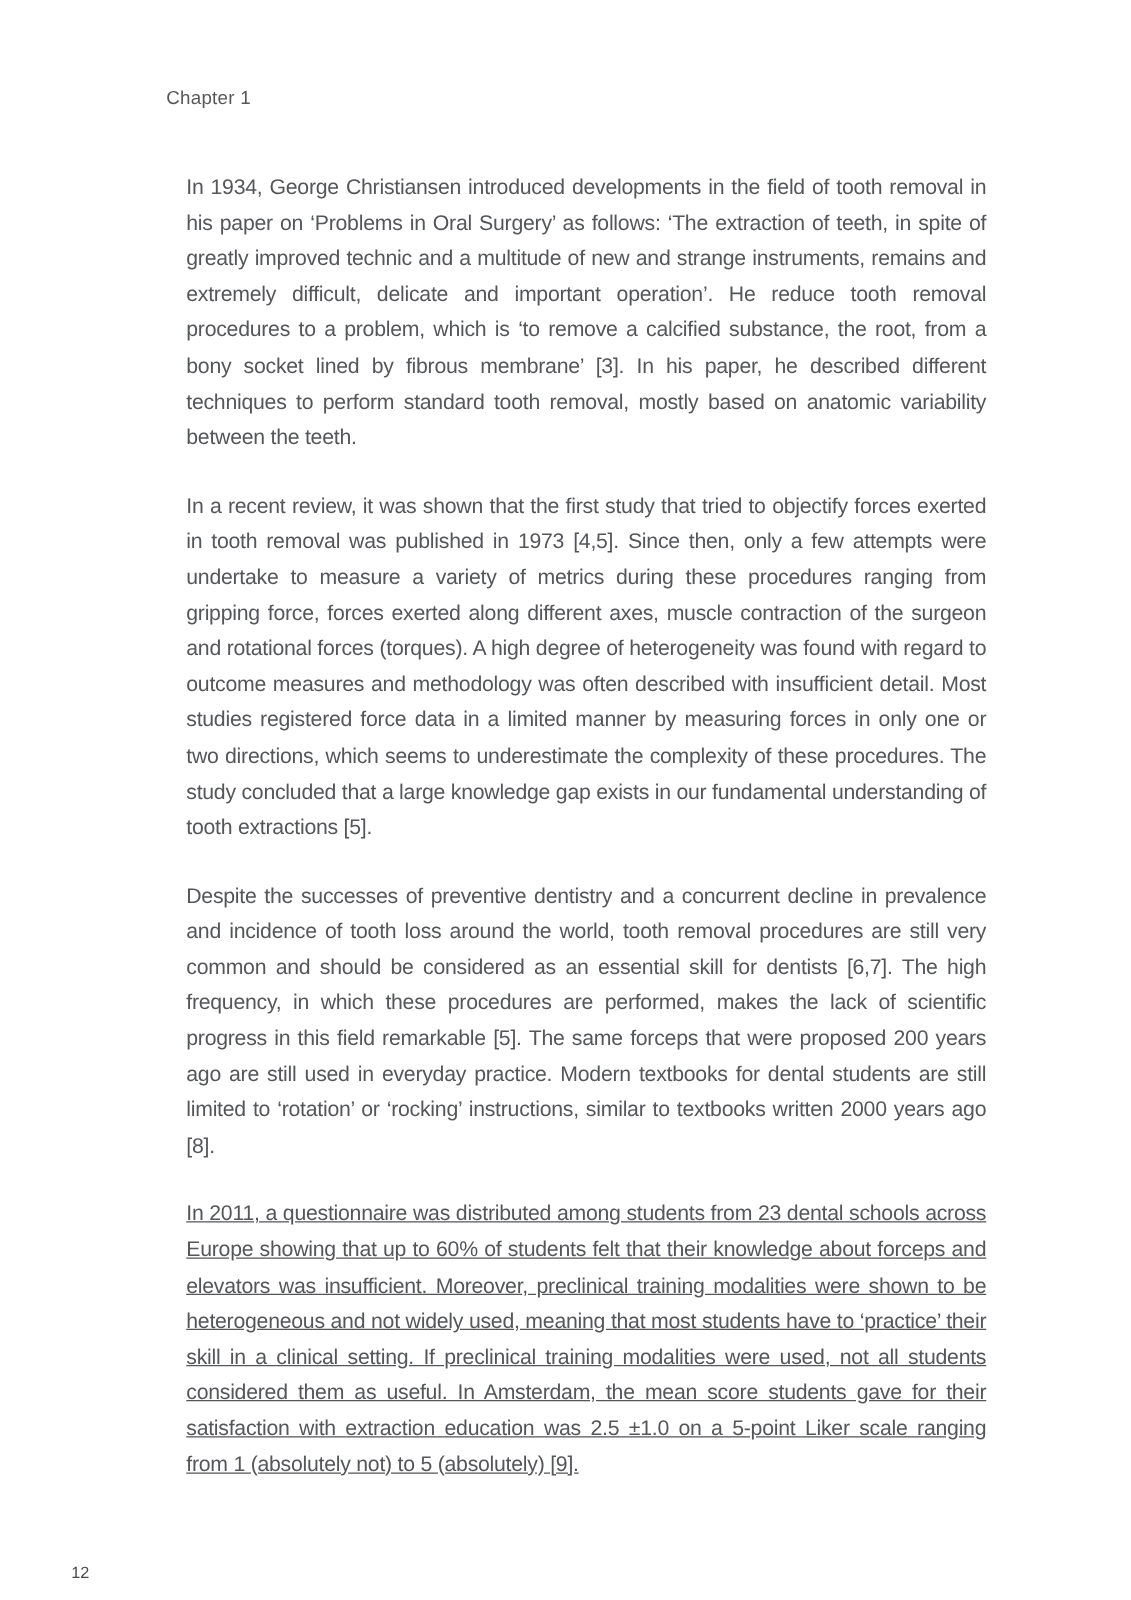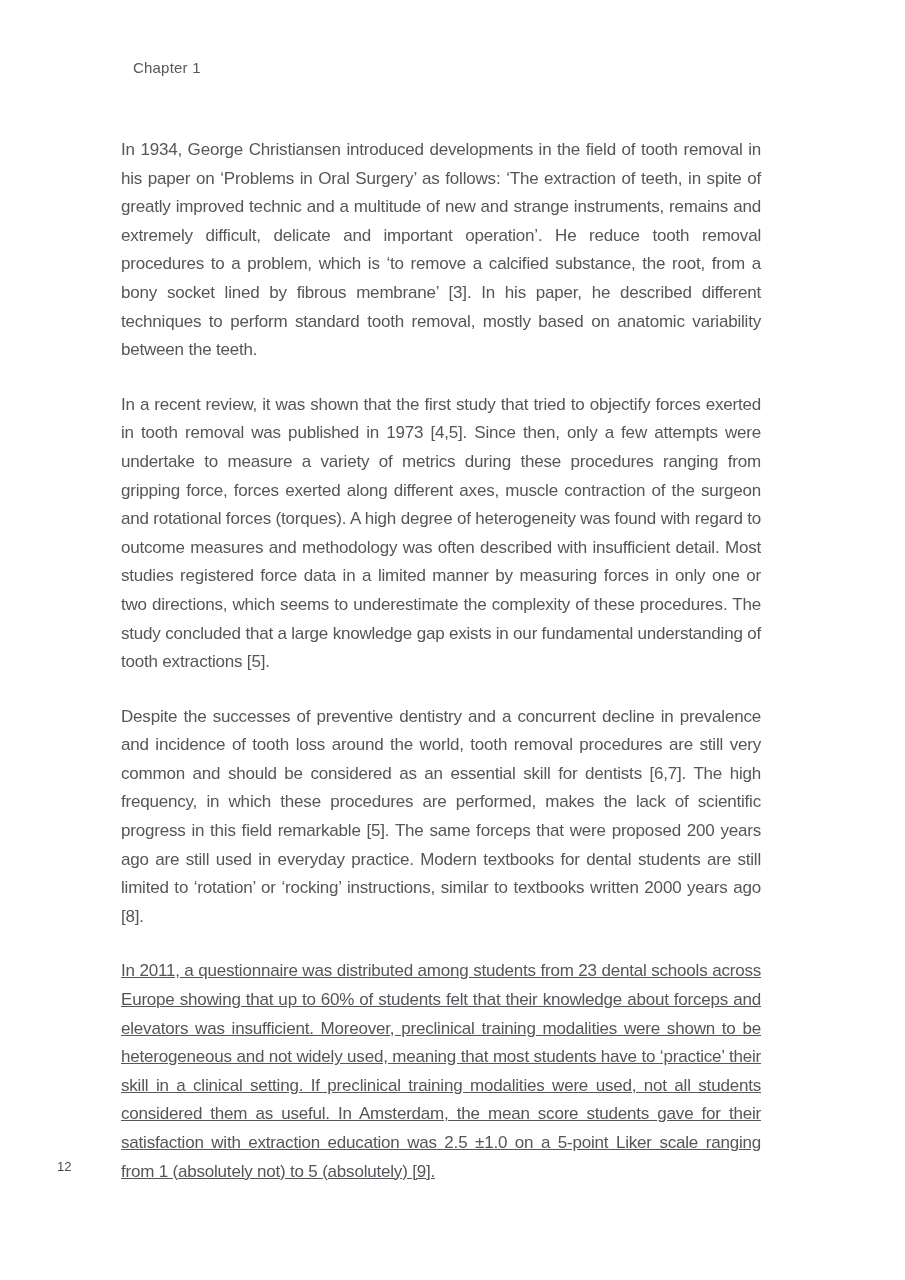--- a/index.html
+++ b/index.html
@@ -11,48 +11,48 @@
     position: relative;
     width: 905px;
     height: 1280px;
     background: #ffffff;
     font-family: "Liberation Sans", sans-serif;
     overflow: hidden;
   }
   .chapter-header {
     position: absolute;
     left: 133px;
-    top: 59px;
+    top: 70px;
     font-size: 15px;
     color: #57575a;
     letter-spacing: 0.2px;
   }
   .body-text {
     position: absolute;
-    left: 121px;
+    left: 149px;
     top: 136px;
     width: 640px;
     color: #55565a;
     font-size: 17px;
     line-height: 28.6px;
     letter-spacing: -0.2px;
     text-align: justify;
     text-justify: inter-word;
   }
   .body-text p {
     margin: 0 0 26px 0;
   }
   .body-text p:last-child {
     margin-bottom: 0;
     text-decoration: underline;
   }
   .page-number {
     position: absolute;
     left: 57px;
-    top: 1159px;
+    top: 1250px;
     font-size: 13px;
     color: #4a4a4c;
   }
 </style>
 </head>
 <body>
 
 <div class="page">
 
   <div class="chapter-header">Chapter 1</div>

